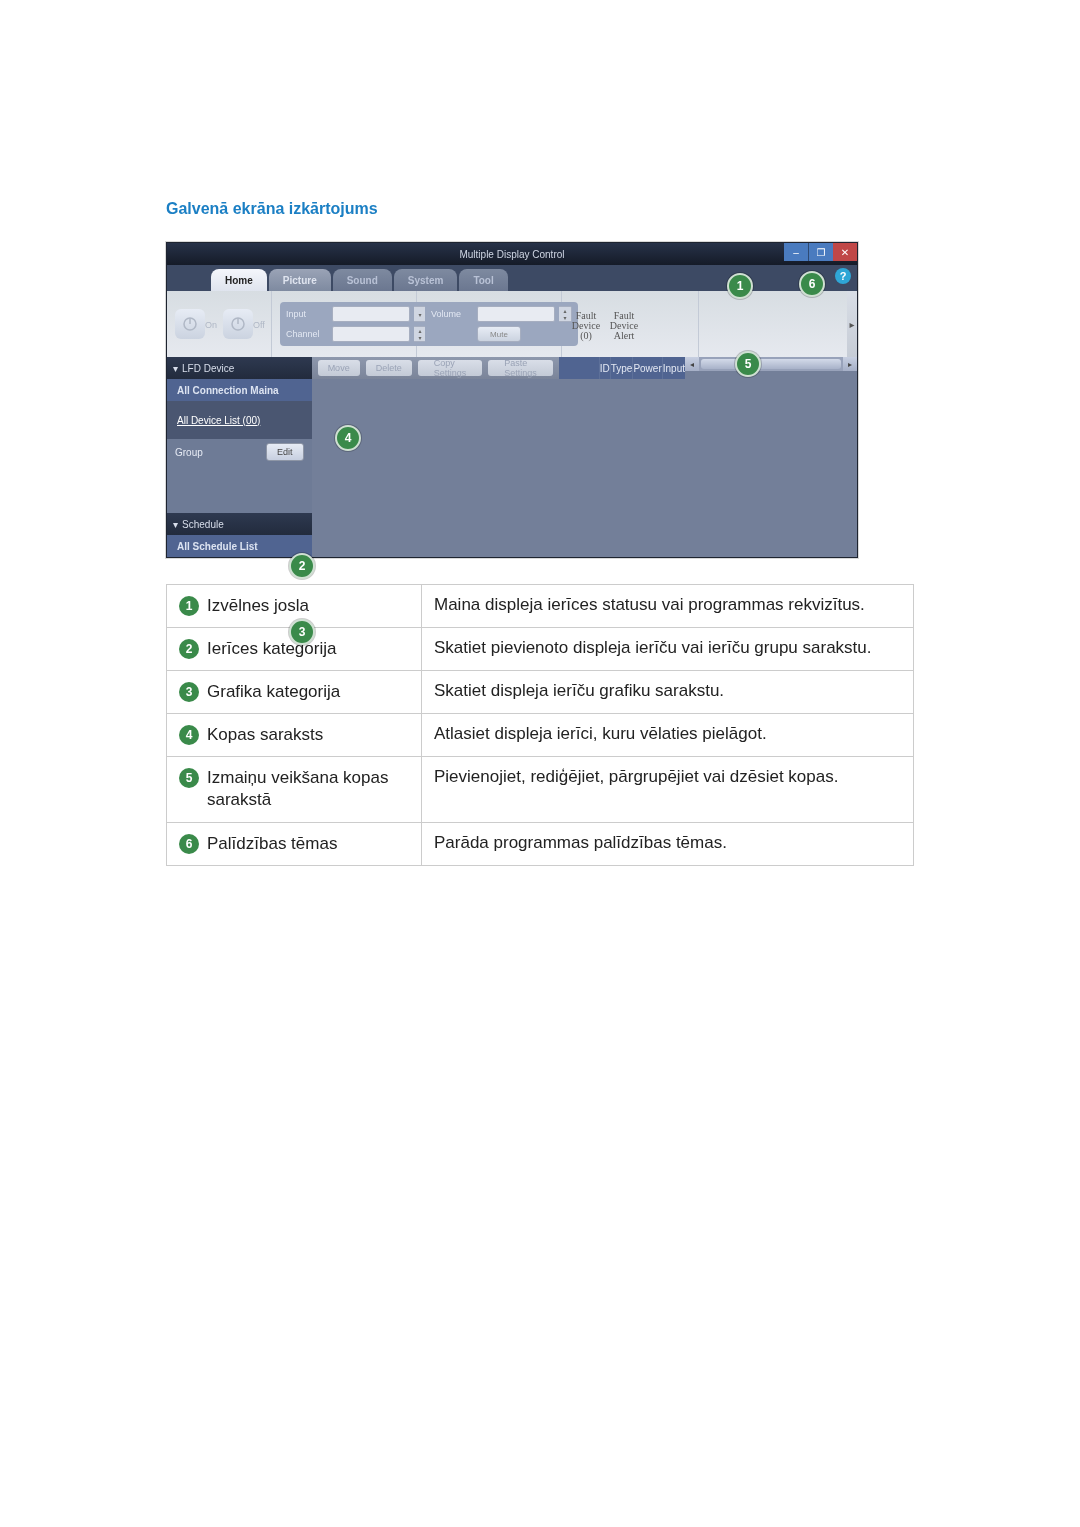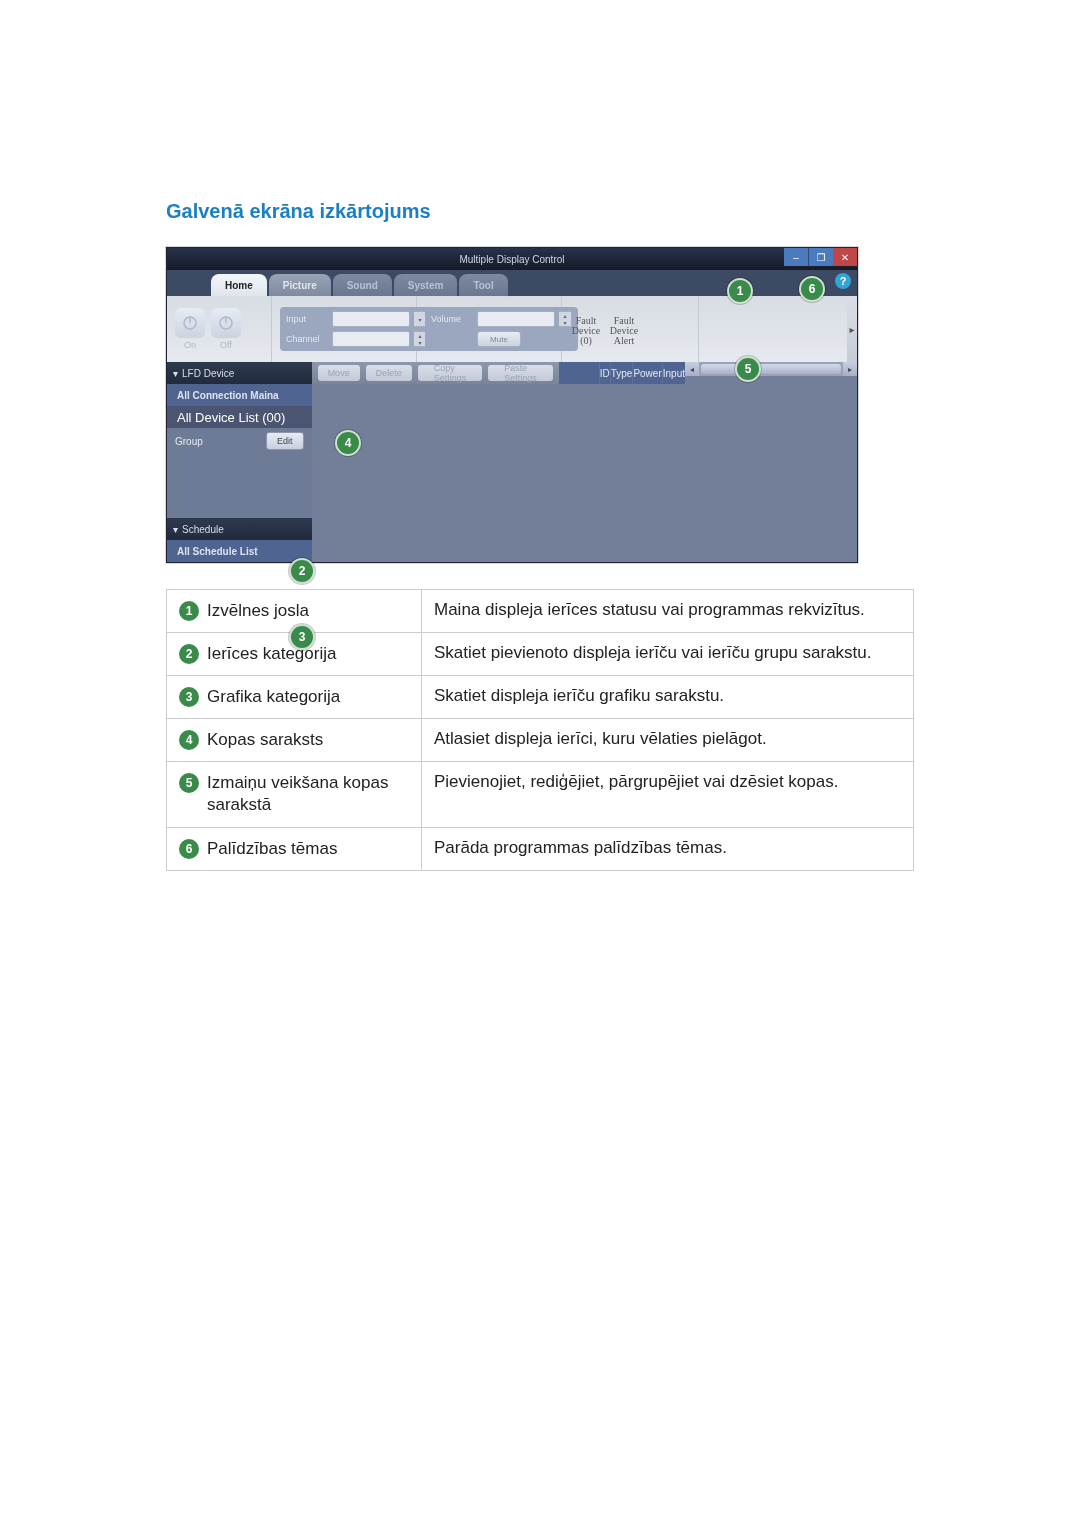--- a/index.html
+++ b/index.html
@@ -14,21 +14,21 @@
     --ribbon-top:#d7dde2;
     --ribbon-body:#e6e9ef;
     --btn-grey:#b4bdd0;
     --table-border:#ccc;
     --page-text:#222;
     --muted:#8e96a6;
     --control-group:#9ba7bf;
   }
   html,body{margin:0;padding:0;background:#fff;font-family:Arial,Helvetica,sans-serif;color:var(--page-text);}
   .page{width:1080px;min-height:1527px;box-sizing:border-box;padding:200px 166px 0 166px;}
-  h2.title{color:var(--accent);font-size:20px;font-weight:600;margin:0 0 24px 0;}
+  h2.title{color:var(--accent);font-size:16px;font-weight:600;margin:0 0 24px 0;}
 
   
   .app-frame{width:690px;border:1px solid #1e2430;box-shadow:0 0 0 1px rgba(0,0,0,.15);position:relative;background:var(--app-bg);}
   .titlebar{display:flex;align-items:center;justify-content:center;height:22px;background:linear-gradient(#273249,#151b28);color:#cfd6e4;font-size:10px;position:relative;}
   .win-controls{position:absolute;right:0;top:0;display:flex;}
   .win-btn{width:24px;height:18px;display:flex;align-items:center;justify-content:center;font-size:10px;color:#fff;}
   .win-btn.min{background:#4a7bbf;}
   .win-btn.restore{background:#4a7bbf;border-left:1px solid #2e4a73;}
   .win-btn.close{background:#c04747;}
 
@@ -38,40 +38,40 @@
   .menu-tab.dim{background:linear-gradient(#9aa3b6,#7e8aa0);color:#dfe4ef;}
   .menu-tab.dim2{background:linear-gradient(#7e8aa0,#6b7790);color:#b9c2d6;}
 
   .corner{position:absolute;right:6px;top:3px;display:flex;align-items:center;gap:4px;}
   .help-circ{width:16px;height:16px;border-radius:50%;background:#2fa6d6;display:flex;align-items:center;justify-content:center;color:#fff;font-size:11px;font-weight:bold;}
 
   .ribbon{background:linear-gradient(var(--ribbon-top),var(--ribbon-body));display:flex;align-items:stretch;height:66px;position:relative;}
   .ribbon-cell{border-right:1px solid #c3cad6;display:flex;align-items:center;padding:4px 8px;gap:6px;}
   .pwr-btn{width:30px;height:30px;border-radius:6px;background:linear-gradient(#e7ecf5,#cbd3e0);display:flex;align-items:center;justify-content:center;color:#b0b8c6;}
   .pwr-label{font-size:9px;color:#b0b8c6;text-align:center;margin-top:2px;}
-  .pwr-group{display:flex;flex-direction:column;align-items:center;}
+  .pwr-group{display:flex;flex-direction:row;align-items:center;}
   .control-block{background:var(--control-group);border-radius:4px;padding:4px 6px;display:flex;flex-direction:column;gap:4px;color:#dce2ef;font-size:9px;}
   .ctrl-row{display:flex;align-items:center;gap:4px;}
   .ctrl-label{width:42px;color:#e3e8f3;font-size:9px;}
   .ctrl-field{width:76px;height:14px;background:#e8ebf2;border:1px solid #a6aec0;border-radius:2px;}
   .ctrl-spin{width:12px;height:14px;background:#d0d6e2;border:1px solid #a6aec0;border-left:none;border-radius:0 2px 2px 0;display:flex;flex-direction:column;}
   .ctrl-spin span{flex:1;display:flex;align-items:center;justify-content:center;font-size:6px;color:#666;}
   .mute-btn{width:42px;height:14px;background:linear-gradient(#e7ecf5,#cbd3e0);border:1px solid #a6aec0;border-radius:3px;font-size:8px;color:#888;display:flex;align-items:center;justify-content:center;margin-left:46px;}
 
   .fault-icon{width:32px;height:28px;display:flex;flex-direction:column;align-items:center;justify-content:flex-start;}
   .fault-icon svg{width:28px;height:22px;}
   .fault-label{font-size:10px;color:#555;text-align:center;line-height:1;margin-top:1px;font-family:Liberation Serif, serif;}
   .ribbon-spacer{flex:1;}
   .ribbon-expand{width:10px;display:flex;align-items:center;justify-content:center;color:#555;font-size:10px;background:linear-gradient(#d9dee6,#c6ccd6);cursor:default;}
 
   .work{display:flex;}
   .side{width:150px;background:var(--panel-dark);display:flex;flex-direction:column;}
   .side-header{height:22px;background:linear-gradient(#2e3950,#222b3d);color:#d8deeb;font-size:10px;display:flex;align-items:center;padding:0 6px;gap:4px;}
   .side-sub{height:22px;background:#506491;color:#dce3f1;font-size:10px;display:flex;align-items:center;padding:0 10px;font-weight:bold;}
-  .side-row{height:22px;background:var(--panel-mid);color:#c8d0e2;font-size:13px;display:flex;align-items:center;padding:0 10px;}
+  .side-row{height:22px;background:var(--panel-mid);color:#c8d0e2;font-size:10px;display:flex;align-items:center;padding:8px 10px;text-decoration:underline;}
   .side-row.sel{color:#fff;}
   .side-body{flex:1;background:#6e7b96;position:relative;}
   .group-row{display:flex;align-items:center;justify-content:space-between;padding:4px 8px;font-size:10px;color:#e6eaf4;}
   .edit-btn{height:16px;padding:0 10px;background:linear-gradient(#e7ecf5,#c7cfe0);border:1px solid #8e96a6;border-radius:3px;font-size:9px;color:#444;display:flex;align-items:center;}
 
   .content{flex:1;display:flex;flex-direction:row;}
   .toolbar{height:22px;background:linear-gradient(#8e98ad,#7a8499);display:flex;align-items:center;padding:0 6px;gap:6px;}
   .tbtn{height:16px;padding:0 10px;border-radius:3px;font-size:9px;display:flex;align-items:center;justify-content:center;color:#9aa3b6;background:linear-gradient(#d9dee8,#c3cad6);}
   .tbtn.wide{padding:0 16px;}
   .cols{height:22px;background:#506491;display:flex;color:#e3e8f3;font-size:10px;}

